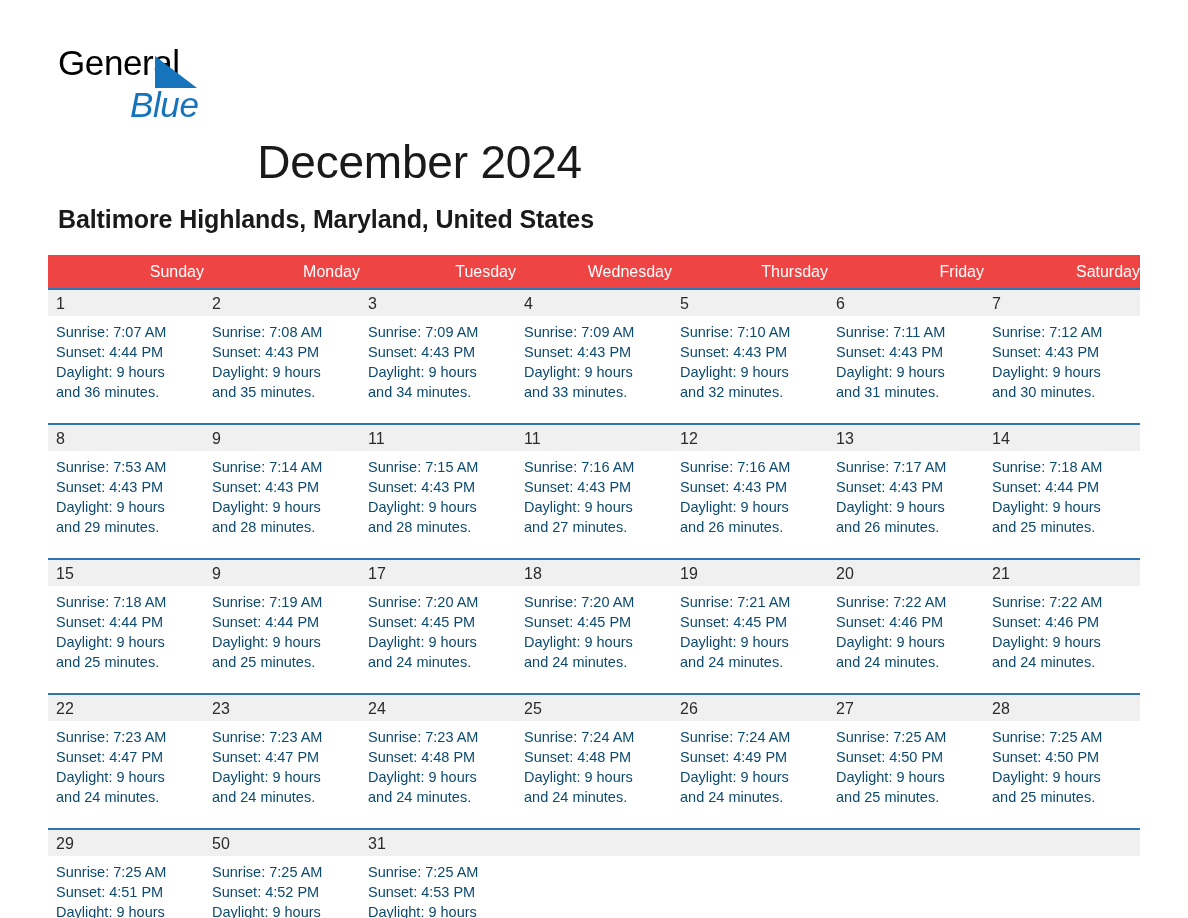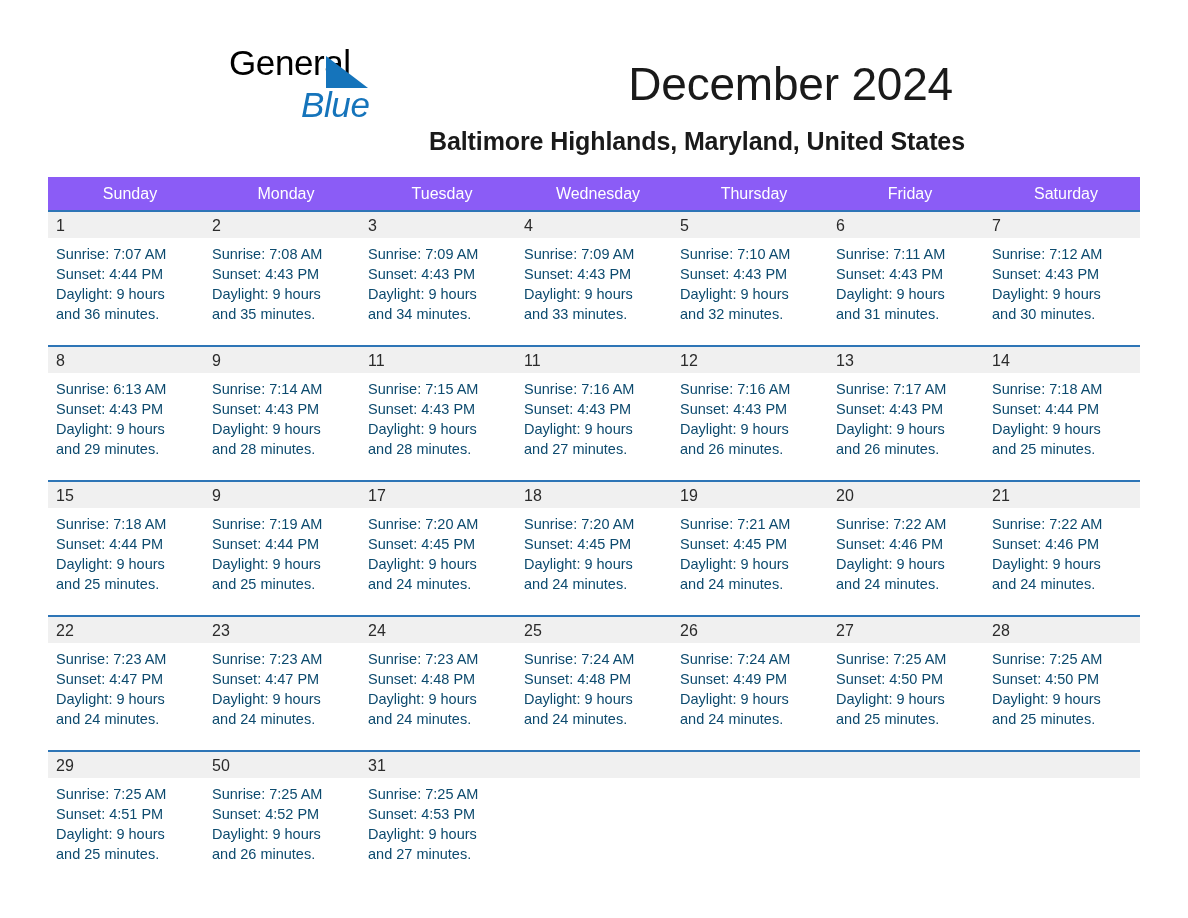--- a/index.html
+++ b/index.html
@@ -17,20 +17,21 @@
     height: 918px;
     background: #ffffff;
   }
 
   
   .top {
     display: flex;
     align-items: flex-start;
     justify-content: center;
     padding: 42px 52px 0 58px;
+    flex-direction: column;
   }
   .logo {
     position: relative;
     width: 200px;
     height: 78px;
     flex: none;
   }
   .logo-general {
     position: absolute;
     left: 0;
@@ -86,25 +87,25 @@
   .calendar {
     margin: 19px 48px 0 48px;
     width: 1092px;
   }
   .cal-table {
     width: 100%;
     border-collapse: collapse;
     table-layout: fixed;
   }
   .cal-head th {
-    background: #8b5cf6;
+    background: #ef4444;
     color: #ffffff;
     font-size: 16px;
     font-weight: normal;
-    text-align: center;
+    text-align: right;
     padding: 8px 0 8px 8px;
     height: 32px;
     line-height: 17px;
   }
   .week-row > td {
     vertical-align: top;
     border-top: 2px solid #2e75b6;
     padding: 0;
     height: 135px;
   }
@@ -241,21 +242,21 @@
                   <div>and 30 minutes.</div>
                 </div>
               </div>
             </td>
           </tr>
           <tr class="week-row">
             <td>
               <div class="cell-inner">
                 <div class="daynum-band">8</div>
                 <div class="cell-body">
-                  <div>Sunrise: 6:13 AM</div>
+                  <div>Sunrise: 7:53 AM</div>
                   <div>Sunset: 4:43 PM</div>
                   <div>Daylight: 9 hours</div>
                   <div>and 29 minutes.</div>
                 </div>
               </div>
             </td>
             <td>
               <div class="cell-inner">
                 <div class="daynum-band">9</div>
                 <div class="cell-body">

